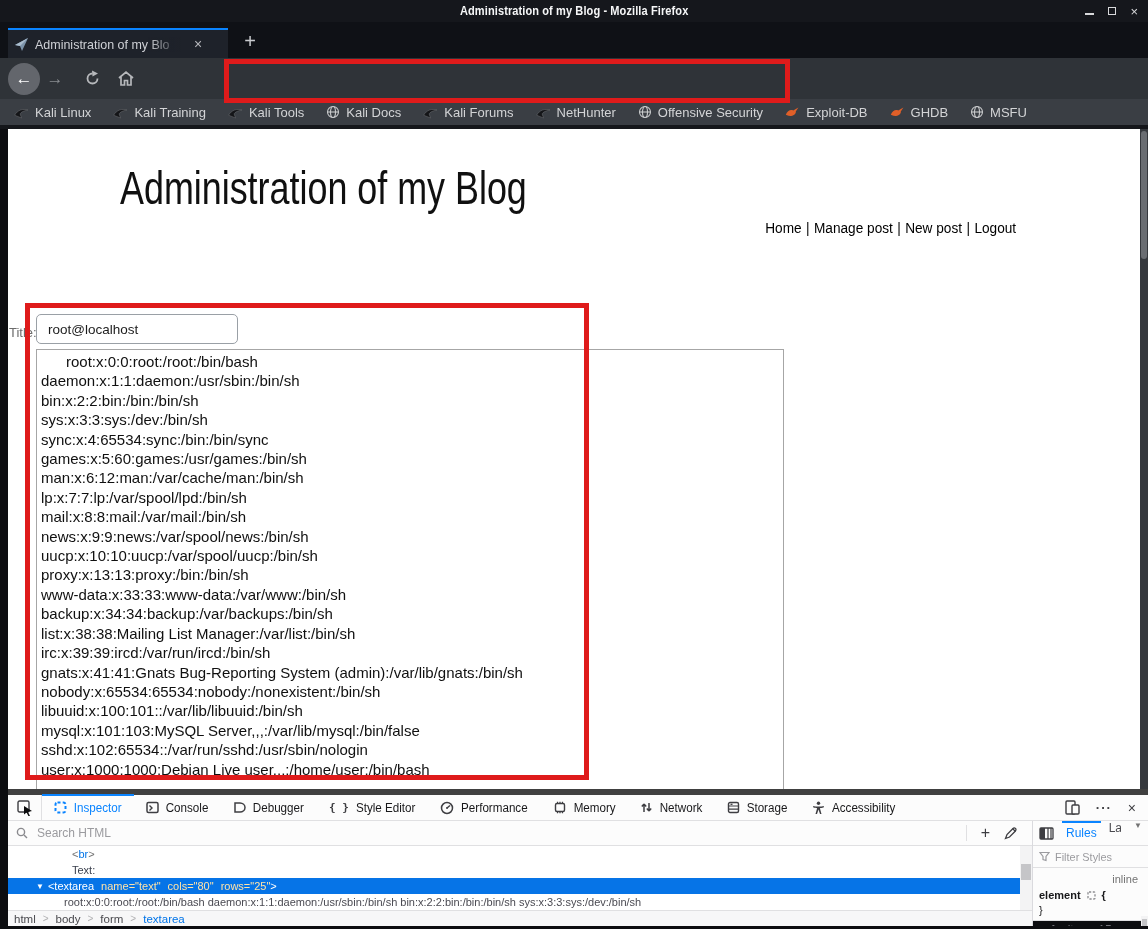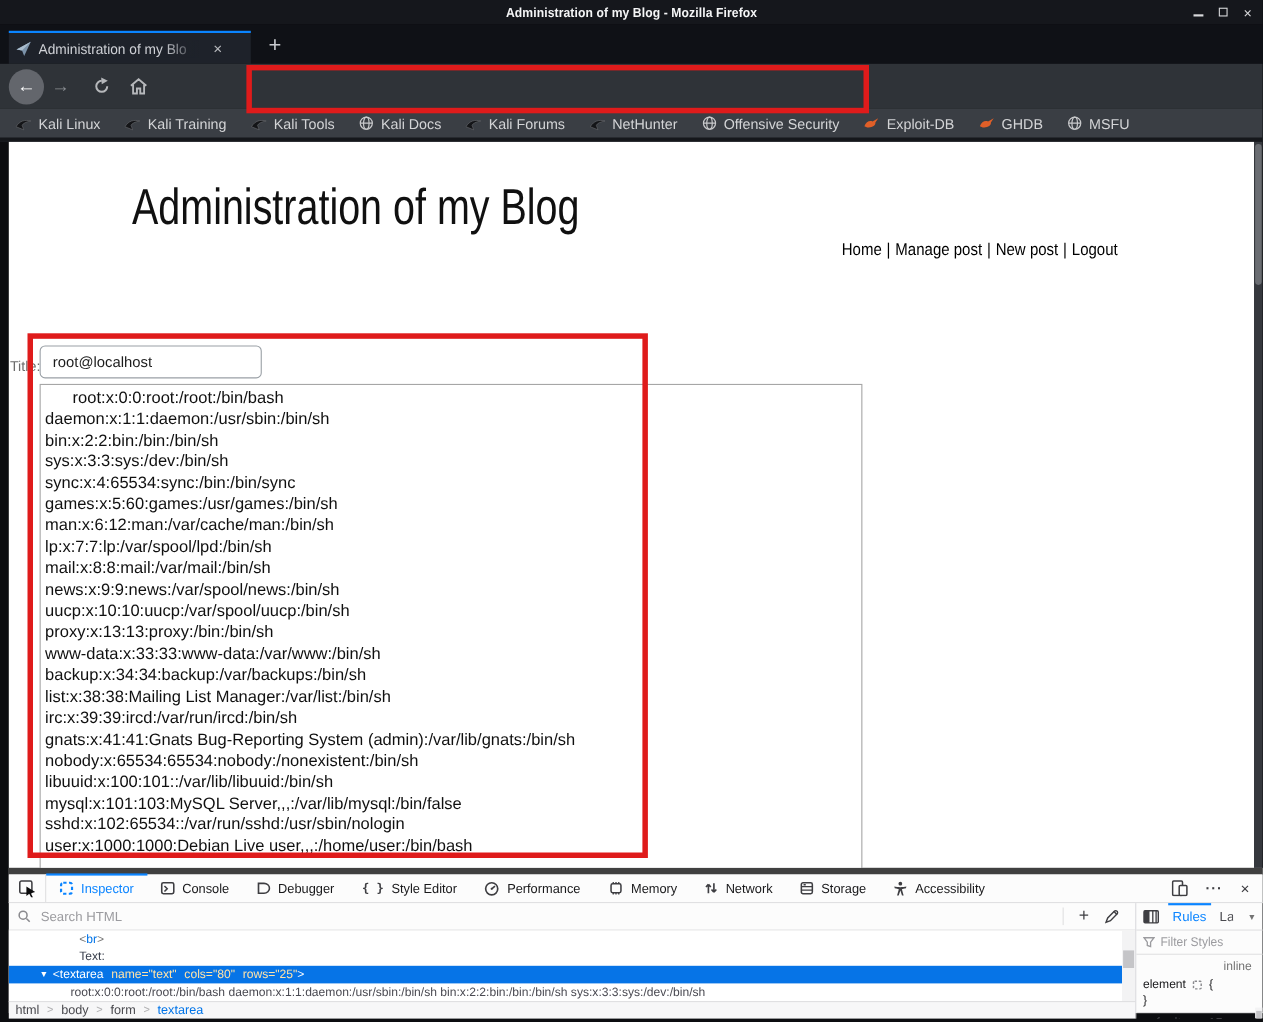--- a/index.html
+++ b/index.html
@@ -88,30 +88,30 @@
   .mrow-selected .arrow{font-size:8px;margin-right:4px;vertical-align:1px;}
   .mrow-selected .ang,.mrow-selected .tag{color:#fff;}
   .mrow-selected .attr{color:#ffe3a9;}
   .mrow-content{padding-left:56px;color:#4a4a52;overflow:hidden;}
   .dt-mscroll{position:absolute;right:0;top:0;width:12px;height:100%;background:#f3f3f4;}
   .dt-mscroll .thumb{position:absolute;left:1px;top:18px;width:10px;height:16px;background:#c5c5c8;}
   .dt-breadcrumb{height:16px;border-top:1px solid #e0e0e2;background:#f7f7f8;display:flex;align-items:center;padding-left:6px;font-size:11.5px;color:#4a4a4f;gap:7px;}
   .dt-breadcrumb .bsep{color:#b1b1b3;font-size:10px;}
   .dt-breadcrumb .crumb.active{color:#0074e8;}
   .dt-right{width:116px;border-left:1px solid #dadade;display:flex;flex-direction:column;position:relative;}
-  .dt-side-header{height:25px;border-bottom:1px solid #e0e0e2;display:flex;align-items:center;gap:8px;padding:0 6px;}
+  .dt-side-header{height:25px;border-bottom:1px solid #e0e0e2;display:flex;gap:8px;padding:0 6px;}
   .rules-tab{position:relative;color:#0a84ff;padding:0 4px;height:100%;display:flex;align-items:center;}
   .rules-tab::before{content:"";position:absolute;left:0;top:0;right:0;height:2px;background:#0a84ff;}
   .layout-tab{color:#4a4a4f;width:12px;overflow:hidden;white-space:nowrap;}
   .side-caret{margin-left:auto;color:#737373;font-size:8px;}
   .dt-filter{height:22px;border-bottom:1px solid #e0e0e2;display:flex;align-items:center;gap:5px;padding:0 6px;color:#9b9b9f;}
   .dt-filter .flabel{font-size:11.5px;transform:scaleX(.95);transform-origin:0 50%;}
   .dt-rules{position:relative;flex:1;font-family:"DejaVu Sans Mono",monospace;font-size:11px;overflow:hidden;padding:4px 8px 0 6px;}
   .rule-loc{text-align:right;color:#737373;padding-right:2px;height:15px;line-height:15px;}
-  .rule-line{height:16px;line-height:16px;color:#18181a;display:flex;align-items:center;gap:5px;}
+  .rule-line{height:16px;line-height:16px;color:#18181a;display:flex;align-items:center;gap:5px;font-weight:bold;}
   .rule-close{height:14px;line-height:14px;color:#18181a;}
   .rule-divider{border-top:1px solid #e0e0e2;margin:3px -8px 2px -6px;}
   .rule-next{color:#74747a;font-size:12px;white-space:nowrap;}
   .dt-rscroll{position:absolute;right:0;top:48px;bottom:0;width:7px;background:#f3f3f4;}
   .dt-rscroll .thumb{position:absolute;left:1px;top:3px;width:5px;height:26px;background:#c5c5c8;}
   .txt-icon{font-family:"DejaVu Sans Mono",monospace;font-weight:bold;font-size:11px;}
 </style>
 </head>
 <body>
 

